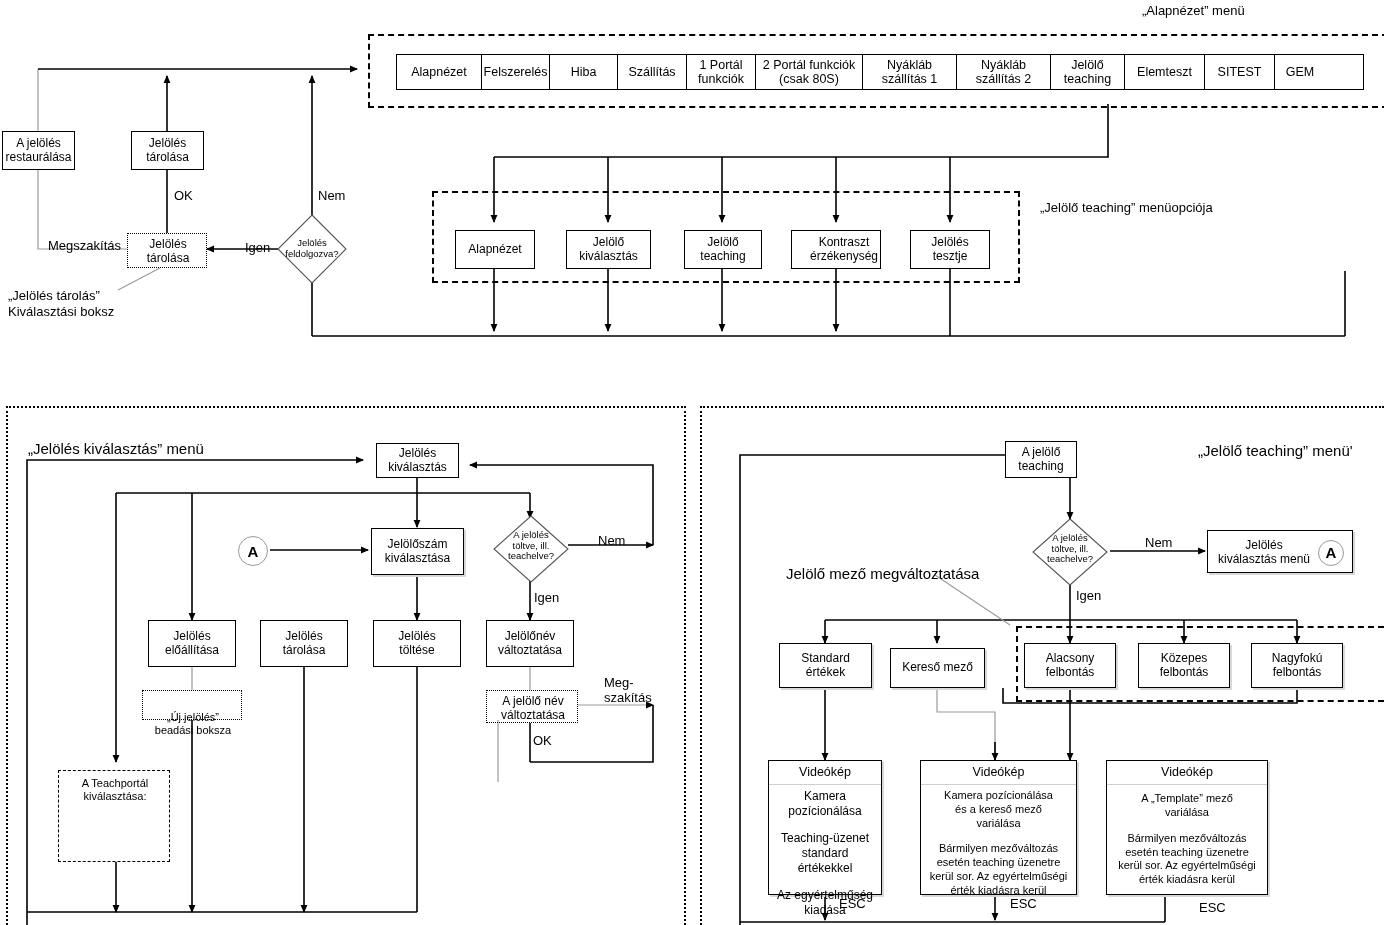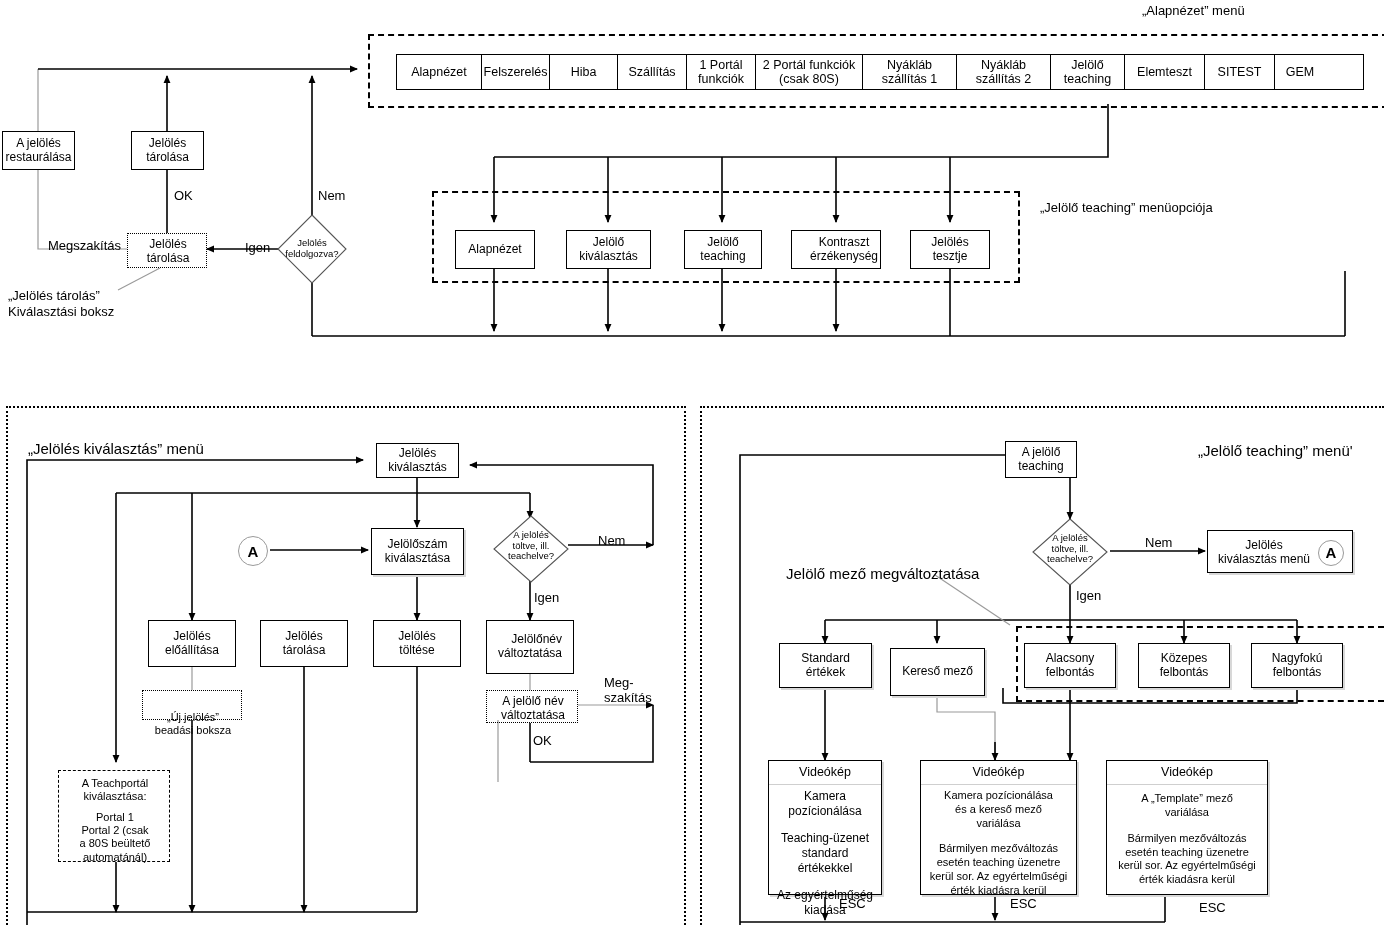--- a/index.html
+++ b/index.html
@@ -350,21 +350,21 @@
 
   <div class="lbl t13" style="left:598px;top:533px;">Nem</div>
   <div class="lbl t13" style="left:534px;top:590px;">Igen</div>
 
   <div class="box t12" style="left:148px;top:620px;width:88px;height:47px;white-space:pre-line;">Jelölés
 előállítása</div>
   <div class="box t12" style="left:260px;top:620px;width:88px;height:47px;white-space:pre-line;">Jelölés
 tárolása</div>
   <div class="box t12" style="left:373px;top:620px;width:88px;height:47px;white-space:pre-line;">Jelölés
 töltése</div>
-  <div class="box t12" style="left:486px;top:620px;width:88px;height:54px;white-space:pre-line;text-align:right;">Jelölőnév
+  <div class="box t12" style="left:486px;top:620px;width:88px;height:47px;white-space:pre-line;">Jelölőnév
 változtatása</div>
 
   <div class="dotbox" style="left:142px;top:690px;width:100px;height:30px;">
     <div class="lbl t11" style="left:0;top:20px;width:100px;text-align:center;white-space:pre-line;">„Új jelölés”
 beadási boksza</div>
   </div>
 
   <div class="dotbox" style="left:486px;top:690px;width:92px;height:33px;">
     <div class="lbl t12" style="left:0;top:3px;width:92px;text-align:center;white-space:pre-line;">A jelölő név
 változtatása</div>
@@ -372,24 +372,20 @@
 
   <div class="lbl t13" style="left:604px;top:676px;text-align:left;white-space:pre-line;line-height:1.15;">Meg-
 szakítás</div>
 
   <div class="lbl t13" style="left:533px;top:733px;">OK</div>
 
 
   <div class="dashbox" style="left:58px;top:770px;width:112px;height:92px;">
     <div class="lbl t11" style="left:0;top:6px;width:112px;text-align:center;white-space:pre-line;">A Teachportál
 kiválasztása:</div>
-    <div class="lbl t11" style="left:0;top:40px;width:112px;text-align:center;white-space:pre-line;">Portal 1
-Portal 2 (csak
-a 80S beültető
-automatánál)</div>
   </div>
 
   <div class="dotregion" style="left:700px;top:406px;width:684px;height:519px;border-bottom:none;border-right:none;"></div>
 
   <div class="lbl t15" style="left:1198px;top:442px;">„Jelölő teaching” menü'</div>
 
   <div class="box t12" style="left:1005px;top:441px;width:72px;height:37px;white-space:pre-line;">A jelölő
 teaching</div>
 
   <svg class="abs" style="left:1031px;top:517px;width:78px;height:70px;">
@@ -407,21 +403,21 @@
 kiválasztás menü</div>
     <div class="circ" style="left:110px;top:9px;width:26px;height:26px;">A</div>
   </div>
 
   <div class="lbl t15" style="left:786px;top:565px;">Jelölő mező megváltoztatása</div>
 
   <div class="dashregion" style="left:1016px;top:626px;width:368px;height:76px;border-right:none;"></div>
 
   <div class="box shadow t12" style="left:779px;top:643px;width:93px;height:45px;white-space:pre-line;">Standard
 értékek</div>
-  <div class="box shadow t12" style="left:890px;top:648px;width:95px;height:48px;white-space:pre-line;">Kereső mező</div>
+  <div class="box shadow t12" style="left:890px;top:648px;width:95px;height:40px;white-space:pre-line;">Kereső mező</div>
   <div class="box shadow t12" style="left:1024px;top:643px;width:92px;height:45px;white-space:pre-line;">Alacsony
 felbontás</div>
   <div class="box shadow t12" style="left:1138px;top:643px;width:92px;height:45px;white-space:pre-line;">Közepes
 felbontás</div>
   <div class="box shadow t12" style="left:1251px;top:643px;width:92px;height:45px;white-space:pre-line;">Nagyfokú
 felbontás</div>
 
   <div class="videobox" style="left:768px;top:760px;width:114px;height:135px;">
     <div class="videohead">Videókép</div>
     <div class="videobody">

